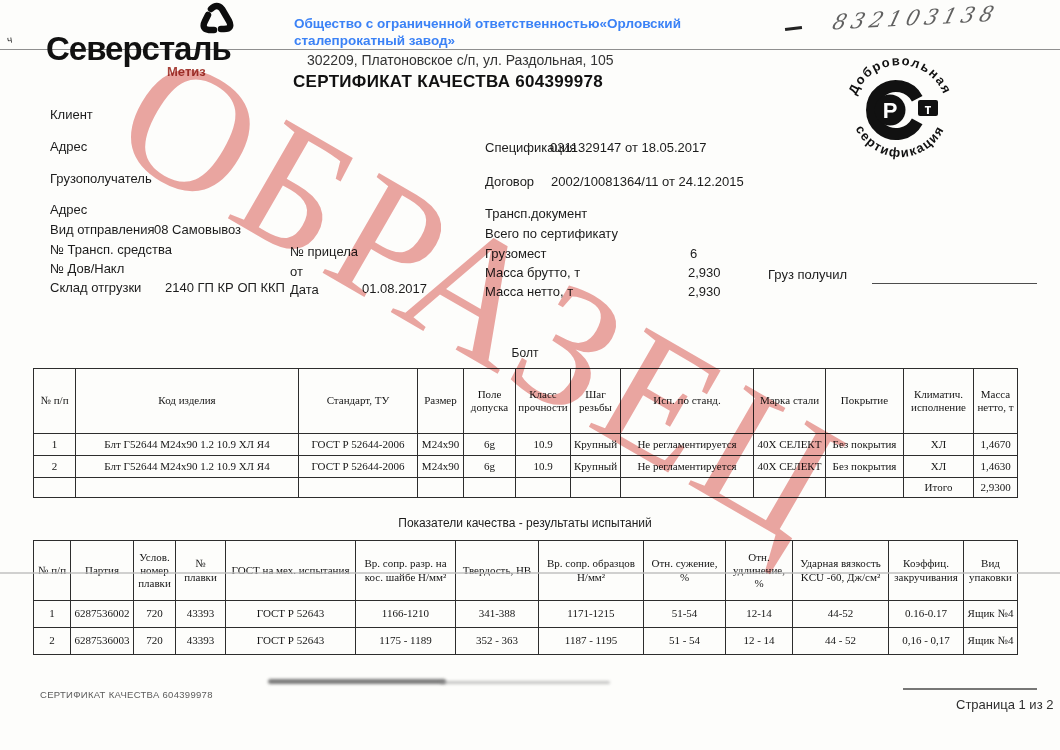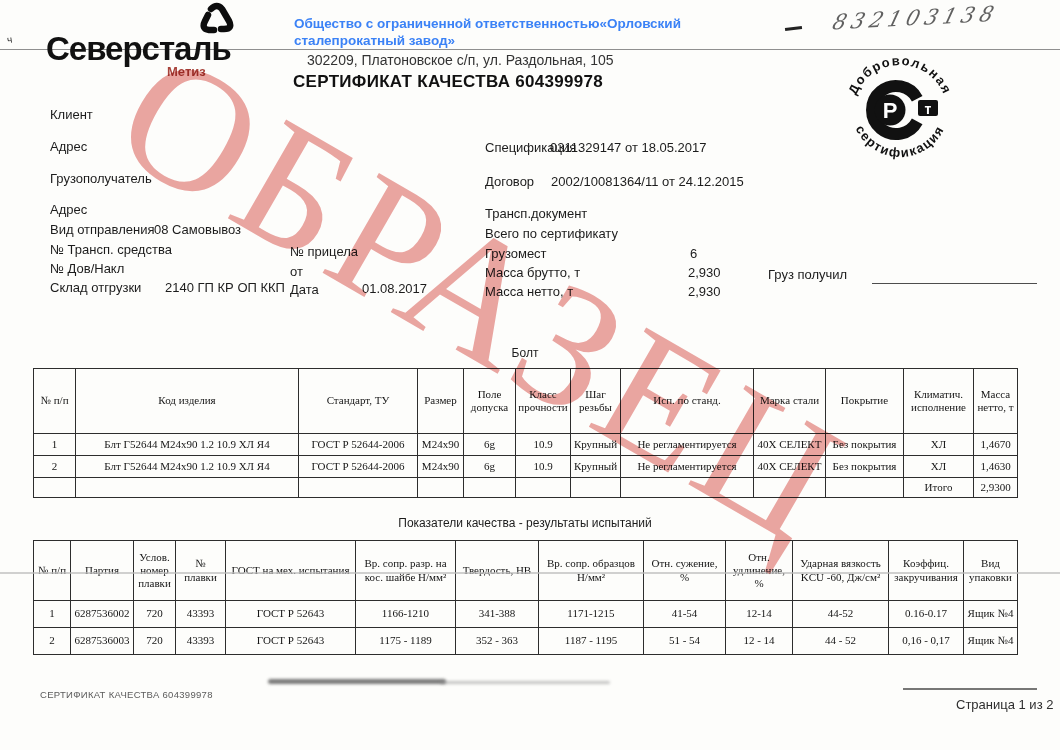--- a/index.html
+++ b/index.html
@@ -221,21 +221,21 @@
         </tr>
     <tr style="height:27px;">
           <td>1</td>
           <td>6287536002</td>
           <td>720</td>
           <td>43393</td>
           <td>ГОСТ Р 52643</td>
           <td>1166-1210</td>
           <td>341-388</td>
           <td>1171-1215</td>
-          <td>41-54</td>
+          <td>51-54</td>
           <td>12-14</td>
           <td>44-52</td>
           <td>0.16-0.17</td>
           <td>Ящик №4</td>
         </tr>
     <tr style="height:27px;">
           <td>2</td>
           <td>6287536003</td>
           <td>720</td>
           <td>43393</td>

